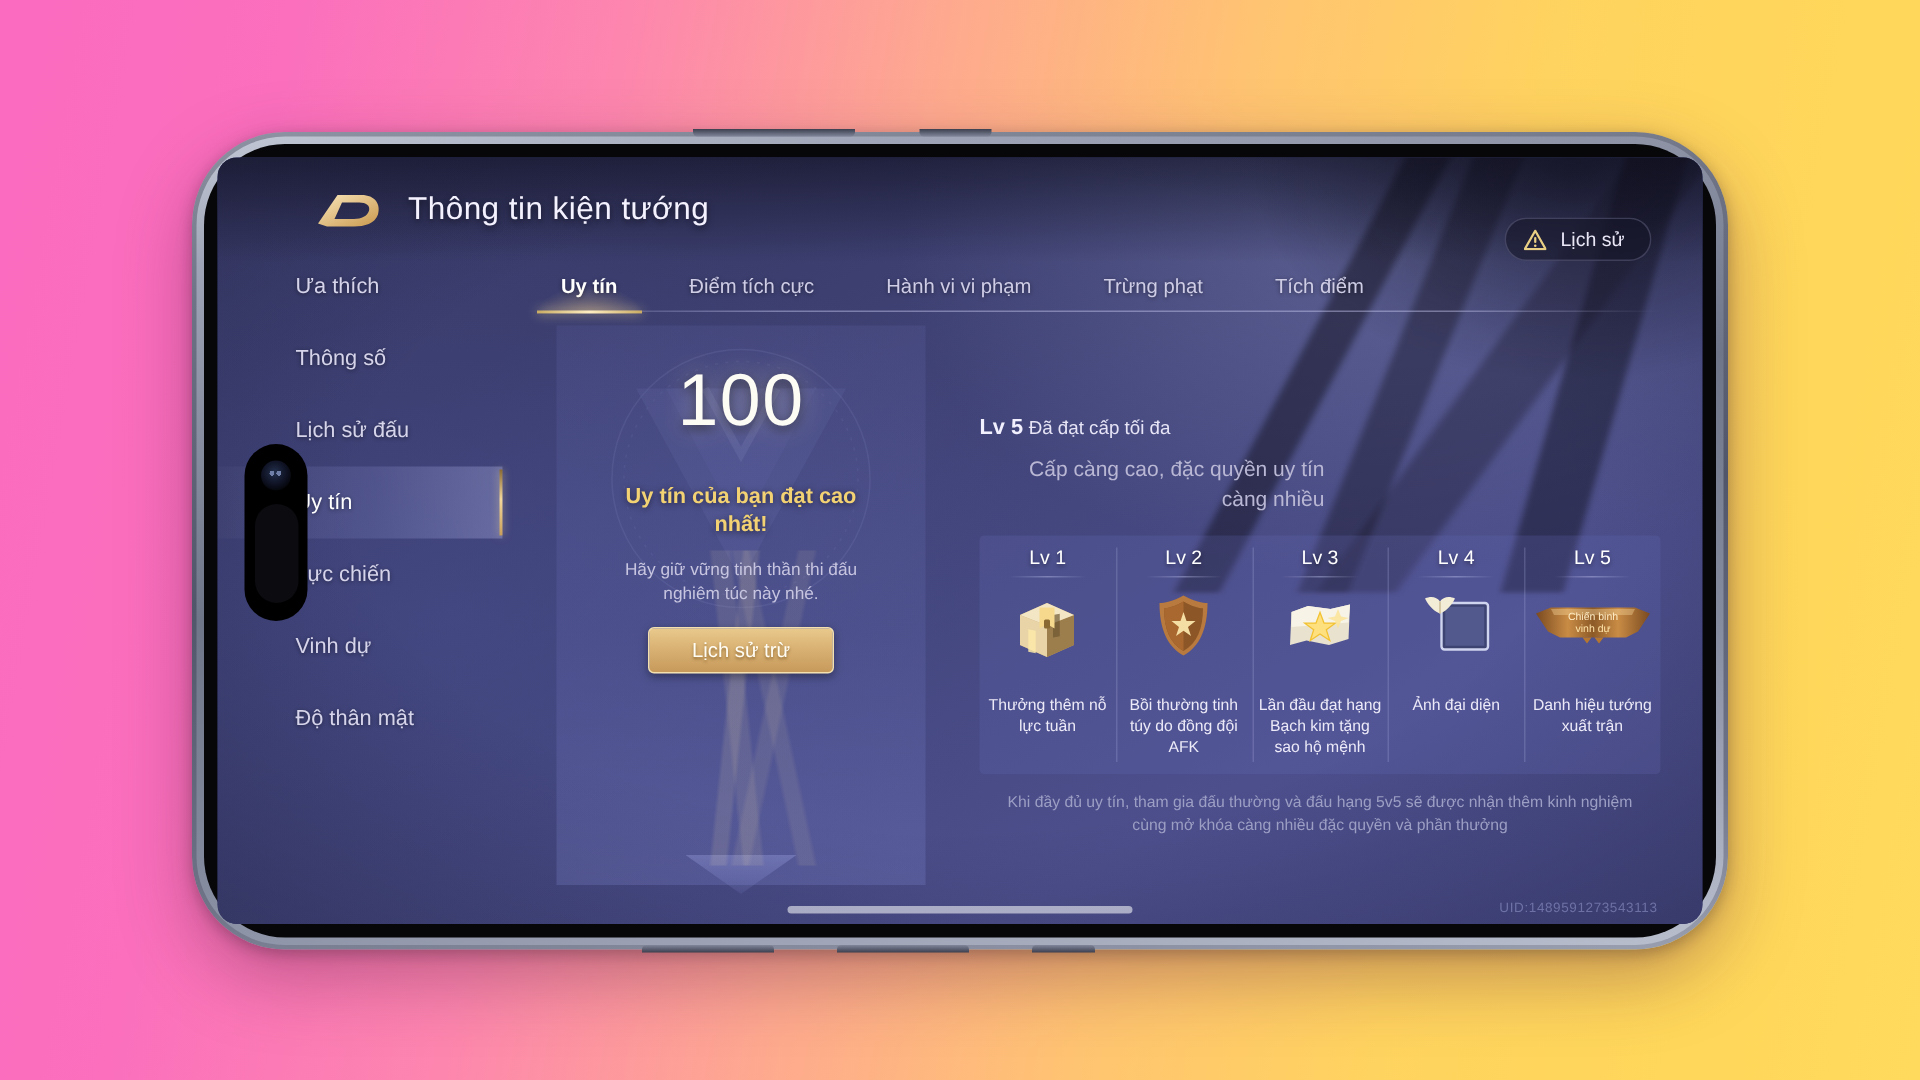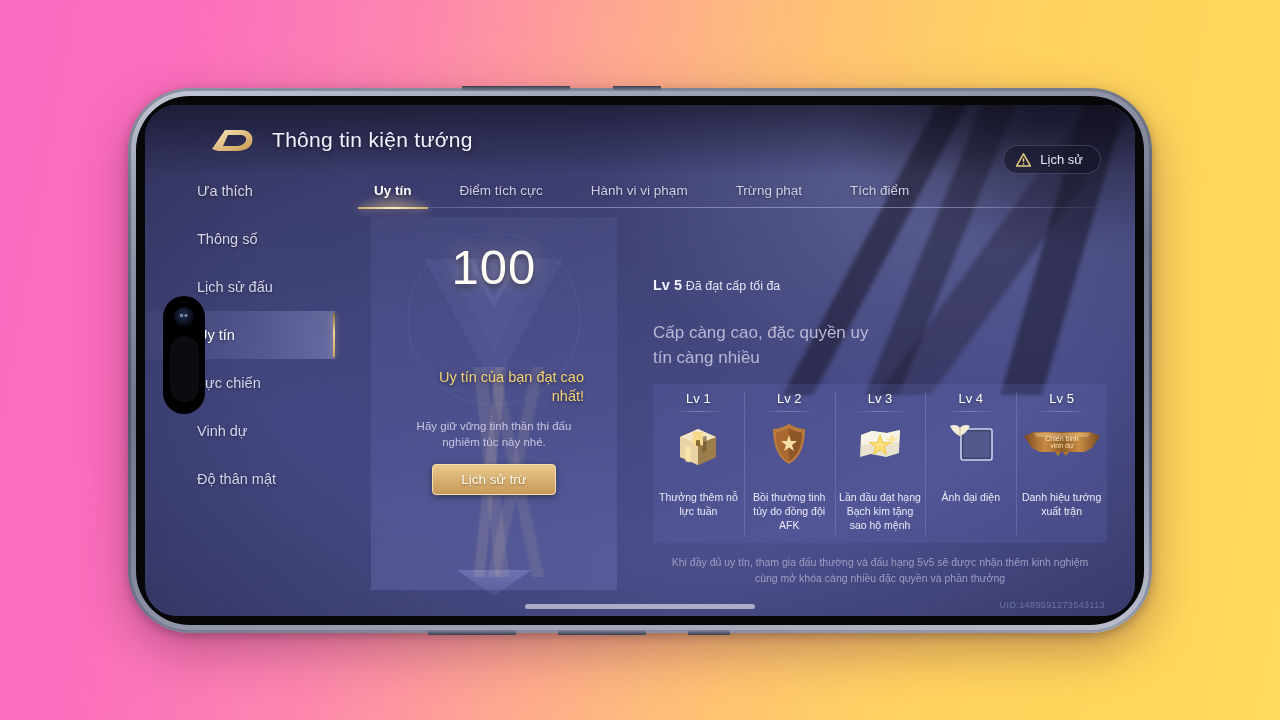--- a/index.html
+++ b/index.html
@@ -35,21 +35,21 @@
     border-radius:59px;
     background: linear-gradient(170deg,#c3c8d6 0%,#9fa5b6 12%,#70768a 45%,#868ca0 70%,#b9bfcd 100%);
   }
   .phone-inner{
     position:absolute; inset:8px;
     border-radius:54px;
     background:#07070a;
   }
   .phone-screen{
     position:absolute; left:17px; top:17px; right:17px; bottom:17px;
-    border-radius:32px;
+    border-radius:13px;
     overflow:hidden;
     background:#2c2f5e;
   }
   
   .btn-top-1{
     position:absolute; top:-2px; left:334px; width:108px; height:5px;
     border-radius:0 0 3px 3px;
     background:linear-gradient(180deg,#3b3f4e,#81869a);
   }
   .btn-top-2{
@@ -206,22 +206,22 @@
     top:8px; width:188px; height:188px; opacity:.30;
   }
   .score-num{
     margin-top:26px;
     font-size:49px; line-height:1; letter-spacing:1px;
     color:#fdfcf4;
     text-shadow:0 0 18px rgba(255,240,200,.45), 0 3px 7px rgba(0,0,0,.55);
     position:relative;z-index:3;
   }
   .score-title{
-    margin-top:76px; width:180px; text-align:right;
-    font-size:14.5px; font-weight:normal; color:#f3d273;
+    margin-top:30px; width:180px; text-align:center;
+    font-size:14.5px; font-weight:bold; color:#f3d273;
     line-height:1.34; position:relative;z-index:3;
     text-shadow:0 1px 4px rgba(0,0,0,.55);
   }
   .score-sub{
     margin-top:11px; width:178px; text-align:center;
     font-size:11.5px; color:#c7c5e0; line-height:1.42;
     position:relative;z-index:3;
   }
   .ded-btn{
     margin-top:13px; width:124px;height:31px;
@@ -256,21 +256,21 @@
   }
 
   
   .right{
     position:absolute; left:508px; right:28px; top:172px; z-index:12;
   }
   .lv-head{ font-size:13.5px; color:#f2f0ff; }
   .lv-head b{ font-weight:bold; font-size:14.5px; }
   .lv-head span{ font-size:12.5px; color:#e6e4f6;}
   .lv-sub{
-    margin-top:28px; font-size:17px; color:#b9b7d4; line-height:1.45; max-width:230px;
+    margin-top:9px; font-size:14px; color:#b9b7d4; line-height:1.45; max-width:230px;text-align:right;
   }
   .lv-grid{
     margin-top:14px;
     display:grid; grid-template-columns:repeat(5,1fr);
     background:rgba(104,110,185,.22);
     border-radius:3px;
     overflow:hidden;
   }
   .lv-card{
     padding:7px 4px 10px;

